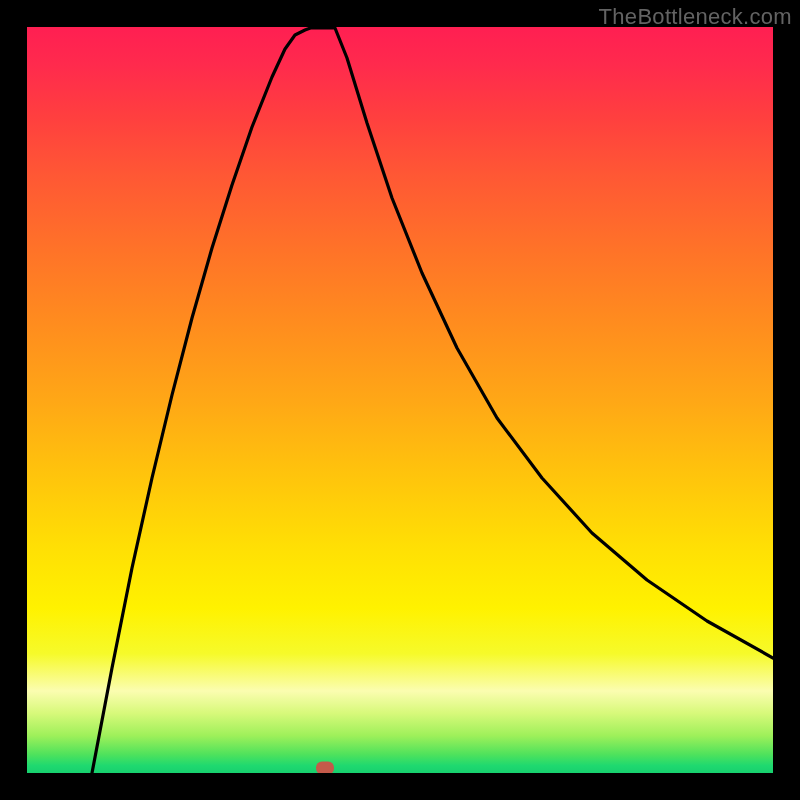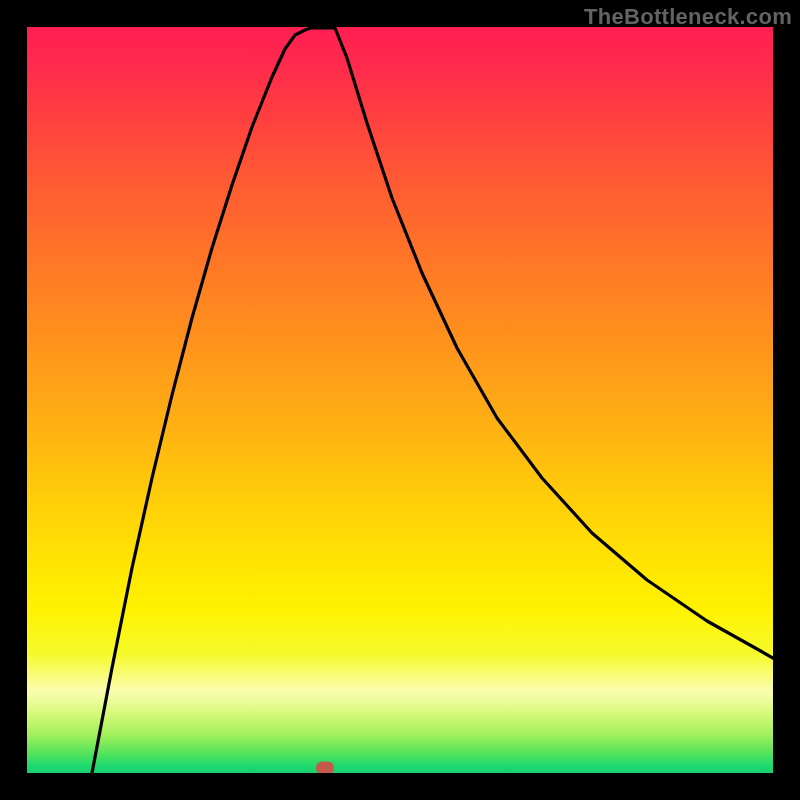--- a/index.html
+++ b/index.html
@@ -50,21 +50,21 @@
       #1fd96f 99%,
       #17d06f 100%
     );
   }
   .watermark {
     position: absolute;
     top: 4px;
     right: 8px;
     color: #636363;
     font-size: 22px;
-    font-weight: 700;
+    font-weight: 400;
     letter-spacing: 0.3px;
     user-select: none;
   }
   svg.curve {
     position: absolute;
     left: 0; top: 0;
     width: 746px;
     height: 746px;
   }
   .marker {

